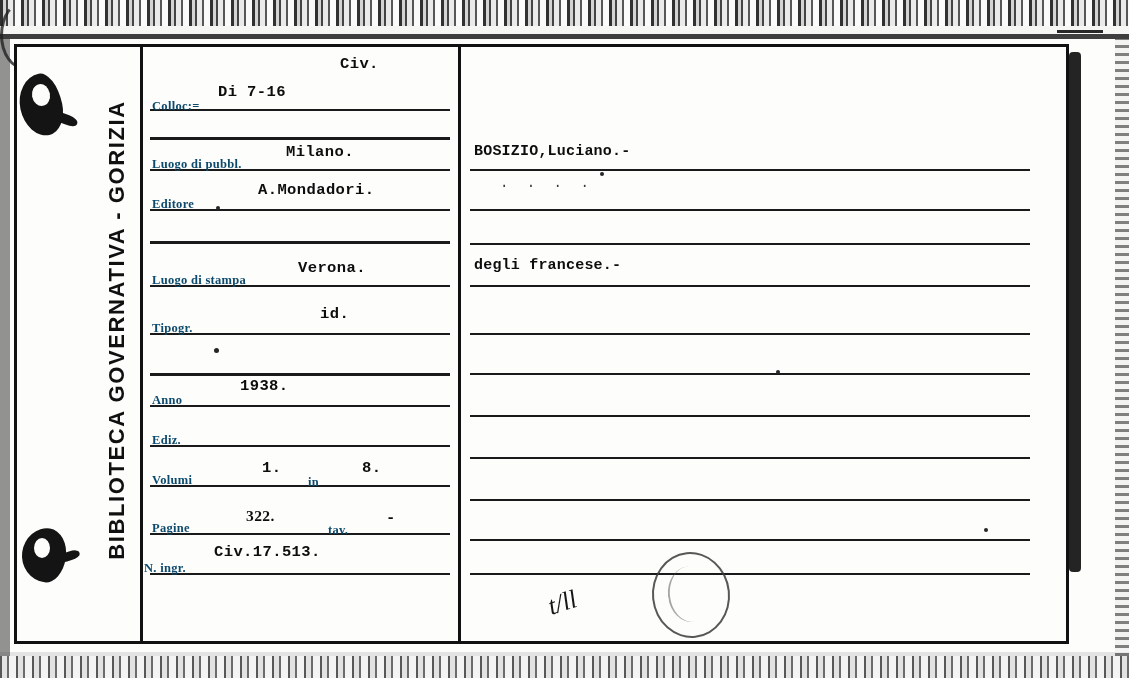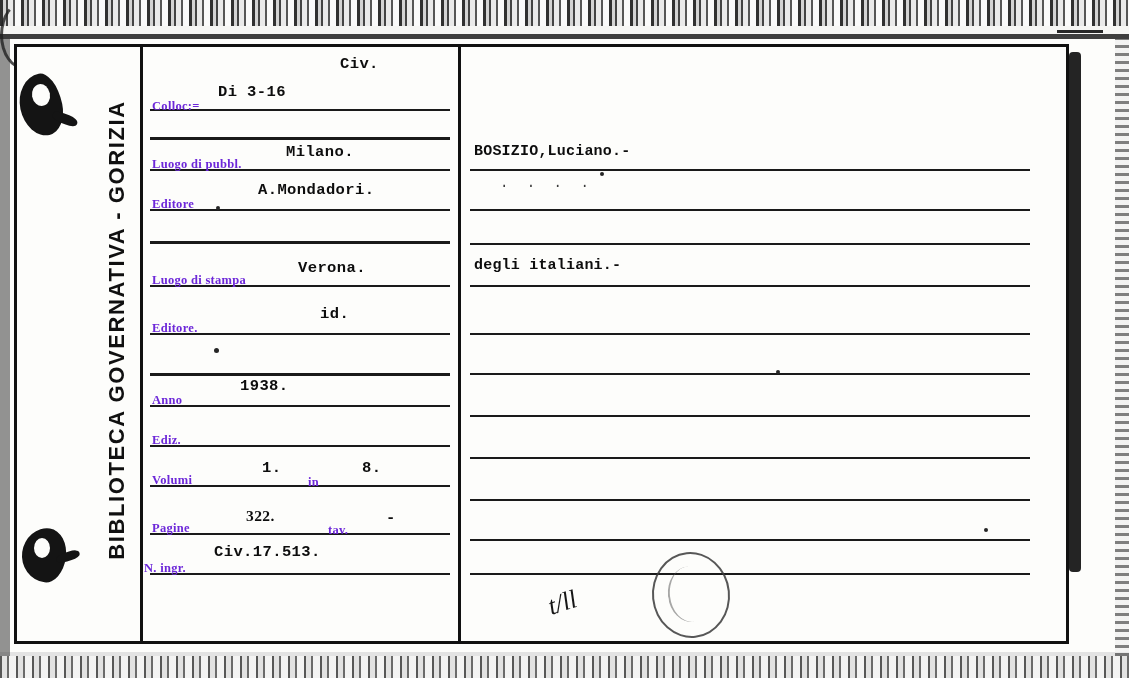--- a/index.html
+++ b/index.html
@@ -192,21 +192,21 @@
   
   .rule.l { left: 10px; width: 300px; }
   
   .rule.r { left: 330px; width: 560px; }
 
   .fieldlabel {
     position: absolute;
     font-family: "Liberation Serif", serif;
     font-size: 12.5px;
     font-weight: bold;
-    color: #6d28d9;
+    color: #0c4a6e;
     letter-spacing: .3px;
     white-space: nowrap;
   }
   .entry {
     position: absolute;
     font-family: "Liberation Mono", monospace;
     font-size: 15.5px;
     font-weight: bold;
     color: #0d0d0d;
     letter-spacing: .4px;
@@ -289,39 +289,39 @@
   <div class="spine">
     <div class="spine-text">BIBLIOTECA GOVERNATIVA - GORIZIA</div>
   </div>
 
   <div class="form">
     <div class="vline vline-left"></div>
     <div class="vline vline-mid"></div>
 
     <div class="rule l" style="top:62px;"></div>
     <div class="fieldlabel" style="left:12px; top:52px;">Colloc:=</div>
-    <div class="entry" style="left:78px; top:36px;">Di 3-16</div>
+    <div class="entry" style="left:78px; top:36px;">Di 7-16</div>
     <div class="entry" style="left:200px; top:8px;text-align:center;">Civ.</div>
     <div class="rule l" style="top:90px; height:3px;"></div>
 
     <div class="rule l" style="top:122px;"></div>
     <div class="fieldlabel" style="left:12px; top:110px;">Luogo di pubbl.</div>
     <div class="entry" style="left:146px; top:96px;">Milano.</div>
 
     <div class="rule l" style="top:162px;"></div>
     <div class="fieldlabel" style="left:12px; top:150px;">Editore</div>
     <div class="entry" style="left:72px; top:134px;margin-left:46px;">A.Mondadori.</div>
     <div class="rule l" style="top:194px; height:3px;"></div>
 
     <div class="rule l" style="top:238px;"></div>
     <div class="fieldlabel" style="left:12px; top:226px;">Luogo di stampa</div>
     <div class="entry" style="left:158px; top:212px;">Verona.</div>
 
     <div class="rule l" style="top:286px;"></div>
-    <div class="fieldlabel" style="left:12px; top:274px;">Editore.</div>
+    <div class="fieldlabel" style="left:12px; top:274px;">Tipogr.</div>
     <div class="entry" style="left:180px; top:258px;">id.</div>
     <div class="rule l" style="top:326px; height:3px;"></div>
 
     <div class="rule l" style="top:358px;"></div>
     <div class="fieldlabel" style="left:12px; top:346px;">Anno</div>
     <div class="entry" style="left:100px; top:330px;">1938.</div>
 
     <div class="rule l" style="top:398px;"></div>
     <div class="fieldlabel" style="left:12px; top:386px;">Ediz.</div>
     <div class="entry" style="left:120px; top:382px;"></div>
@@ -343,21 +343,21 @@
     <div class="entry" style="left:74px; top:496px;">Civ.17.513.</div>
 
     <div class="entry right-col" style="left:334px; top:96px;">BOSIZIO,Luciano.-</div>
     <div class="rule r" style="top:122px;"></div>
 
     <div class="dots" style="left:360px; top:128px;">. . . .</div>
     <div class="rule r" style="top:162px;"></div>
 
     <div class="rule r" style="top:196px;"></div>
 
-    <div class="entry right-col" style="left:334px; top:210px;">degli italiani.-</div>
+    <div class="entry right-col" style="left:334px; top:210px;">degli francese.-</div>
     <div class="rule r" style="top:238px;"></div>
 
     <div class="rule r" style="top:286px;"></div>
     <div class="rule r" style="top:326px;"></div>
     <div class="rule r" style="top:368px;"></div>
     <div class="rule r" style="top:410px;"></div>
     <div class="rule r" style="top:452px;"></div>
     <div class="rule r" style="top:492px;"></div>
 
     <div class="rule r" style="top:526px;"></div>

